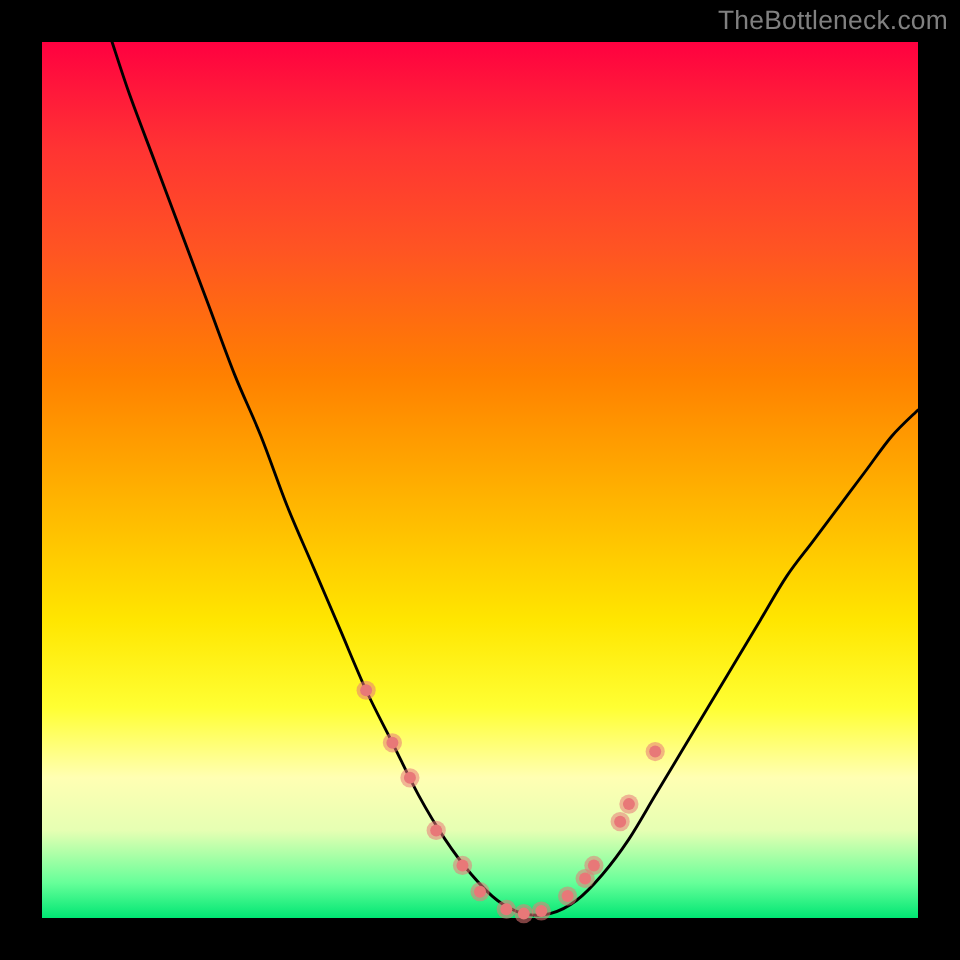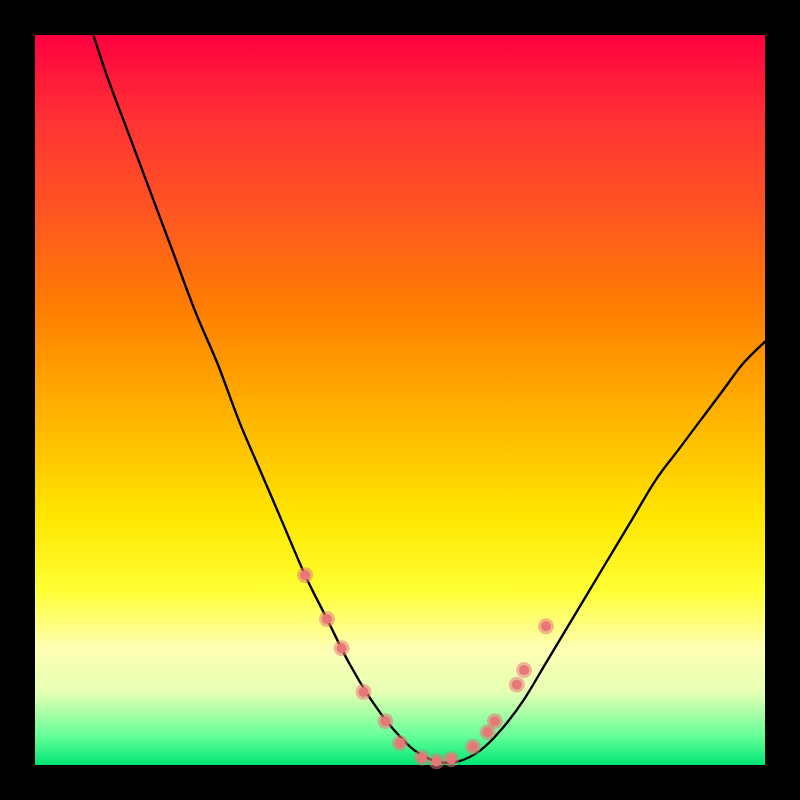--- a/index.html
+++ b/index.html
@@ -58,20 +58,21 @@
     width: 730px;
     height: 730px;
     overflow: visible;
   }
 </style>
 </head>
 <body>
 
 <div class="frame">
 
+  <div class="watermark">TheBottleneck.com</div>
 
   <div class="plot-area">
     <svg class="overlay" viewBox="0 0 730 730" preserveAspectRatio="none">
       <path id="curve-path" fill="none" stroke="#000000" stroke-width="2.4" stroke-linecap="round" stroke-linejoin="round" d="M 58.4,0 C 60.83333333333333,7.300000000000011 66.91666666666667,26.766666666666726 73,43.80000000000007 C 79.08333333333333,60.833333333333414 87.60000000000001,82.73333333333339 94.9,102.20000000000005 C 102.2,121.6666666666667 109.5,141.13333333333335 116.8,160.60000000000002 C 124.1,180.0666666666667 131.39999999999998,199.5333333333334 138.7,219.00000000000006 C 146,238.46666666666673 153.29999999999998,259.15 160.6,277.4 C 167.9,295.65 175.2,310.24999999999994 182.5,328.49999999999994 C 189.8,346.74999999999994 197.1,368.65000000000003 204.4,386.90000000000003 C 211.70000000000002,405.15000000000003 219,420.9666666666667 226.3,438 C 233.60000000000002,455.0333333333333 240.9,472.06666666666666 248.20000000000002,489.1 C 255.50000000000003,506.1333333333334 262.8,524.3833333333334 270.1,540.2 C 277.40000000000003,556.0166666666667 284.7,569.4 292,584 C 299.3,598.6 306.59999999999997,614.4166666666666 313.9,627.8 C 321.2,641.1833333333333 328.5,653.3499999999999 335.8,664.3 C 343.1,675.25 350.4,684.9833333333333 357.7,693.5 C 365,702.0166666666667 372.3,709.925 379.6,715.4 C 386.90000000000003,720.875 394.20000000000005,724.525 401.50000000000006,726.35 C 408.80000000000007,728.1750000000001 416.09999999999997,728.1750000000001 423.4,726.35 C 430.7,724.525 438,720.875 445.3,715.4 C 452.6,709.925 459.9,702.0166666666667 467.2,693.5 C 474.5,684.9833333333333 481.8,675.25 489.1,664.3 C 496.40000000000003,653.3499999999999 503.69999999999993,639.9666666666666 510.99999999999994,627.8 C 518.3,615.6333333333333 525.6,603.4666666666666 532.9,591.3 C 540.1999999999999,579.1333333333333 547.5,566.9666666666666 554.8,554.8 C 562.0999999999999,542.6333333333333 569.4000000000001,530.4666666666666 576.7,518.3 C 584,506.13333333333327 591.3,493.9666666666666 598.5999999999999,481.79999999999995 C 605.8999999999999,469.6333333333333 613.2,456.25 620.5,445.3 C 627.8,434.35 635.0999999999999,425.83333333333337 642.4,416.1 C 649.7,406.3666666666667 657.0000000000001,396.6333333333334 664.3000000000001,386.90000000000003 C 671.6,377.1666666666667 678.9,367.43333333333334 686.1999999999999,357.7 C 693.4999999999999,347.96666666666664 700.8,337.0166666666666 708.1,328.49999999999994 C 715.4000000000001,319.9833333333333 726.35,310.25 730,306.6"></path>
       <g id="markers-group">
           <circle cx="270.1" cy="540.2" r="8" fill="#e87878" fill-opacity="0.55"></circle>
           <circle cx="270.1" cy="540.2" r="5" fill="#e87878"></circle>
           <circle cx="292" cy="584" r="8" fill="#e87878" fill-opacity="0.55"></circle>
           <circle cx="292" cy="584" r="5" fill="#e87878"></circle>
           <circle cx="306.59999999999997" cy="613.2" r="8" fill="#e87878" fill-opacity="0.55"></circle>

